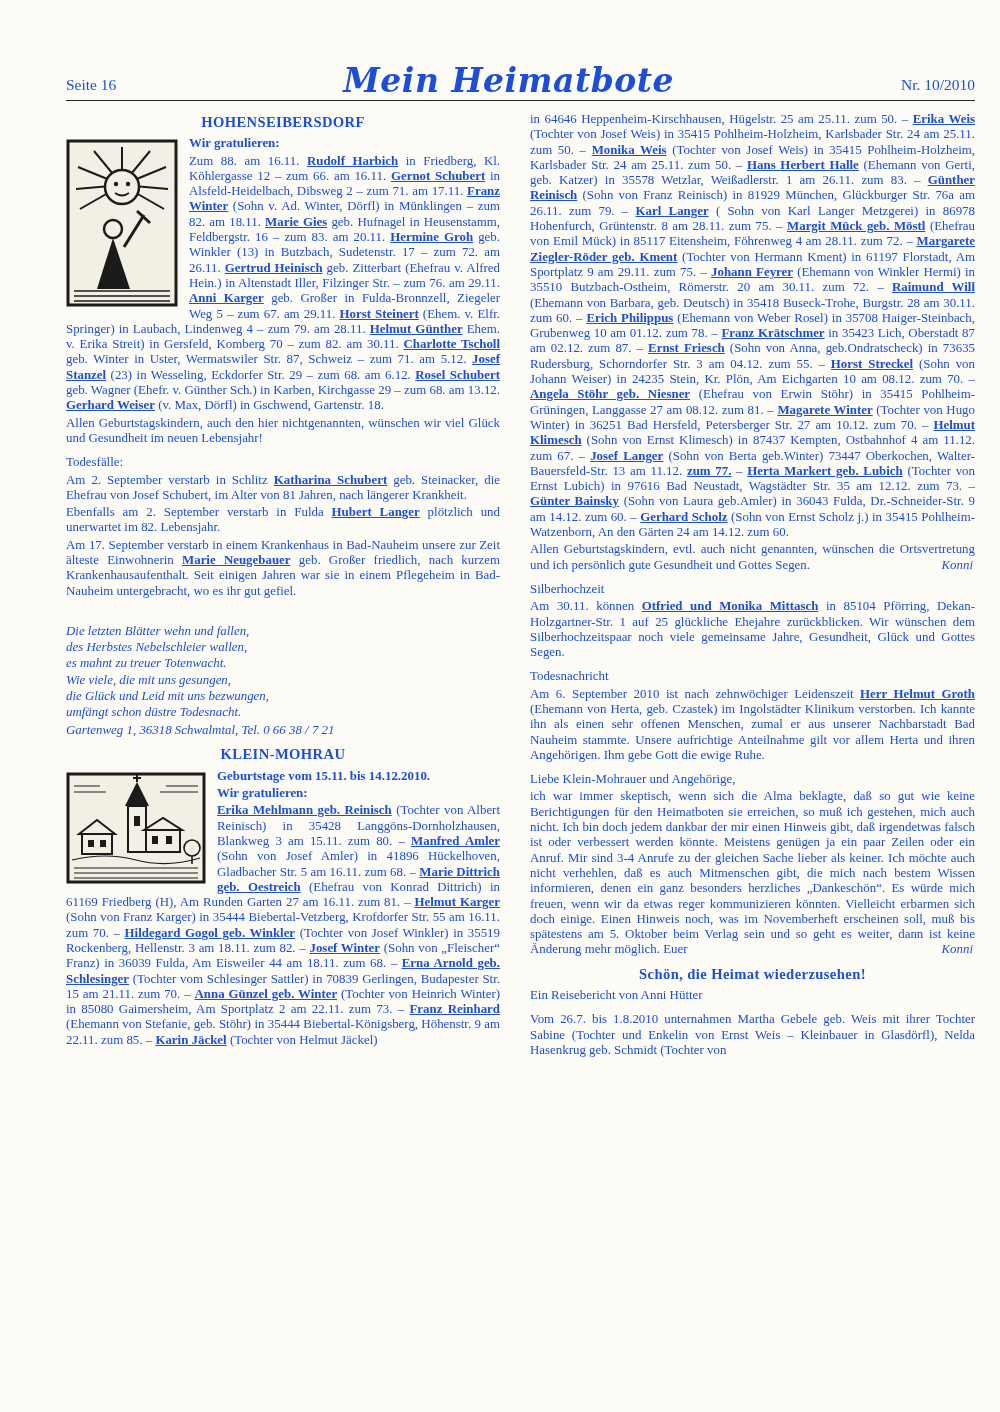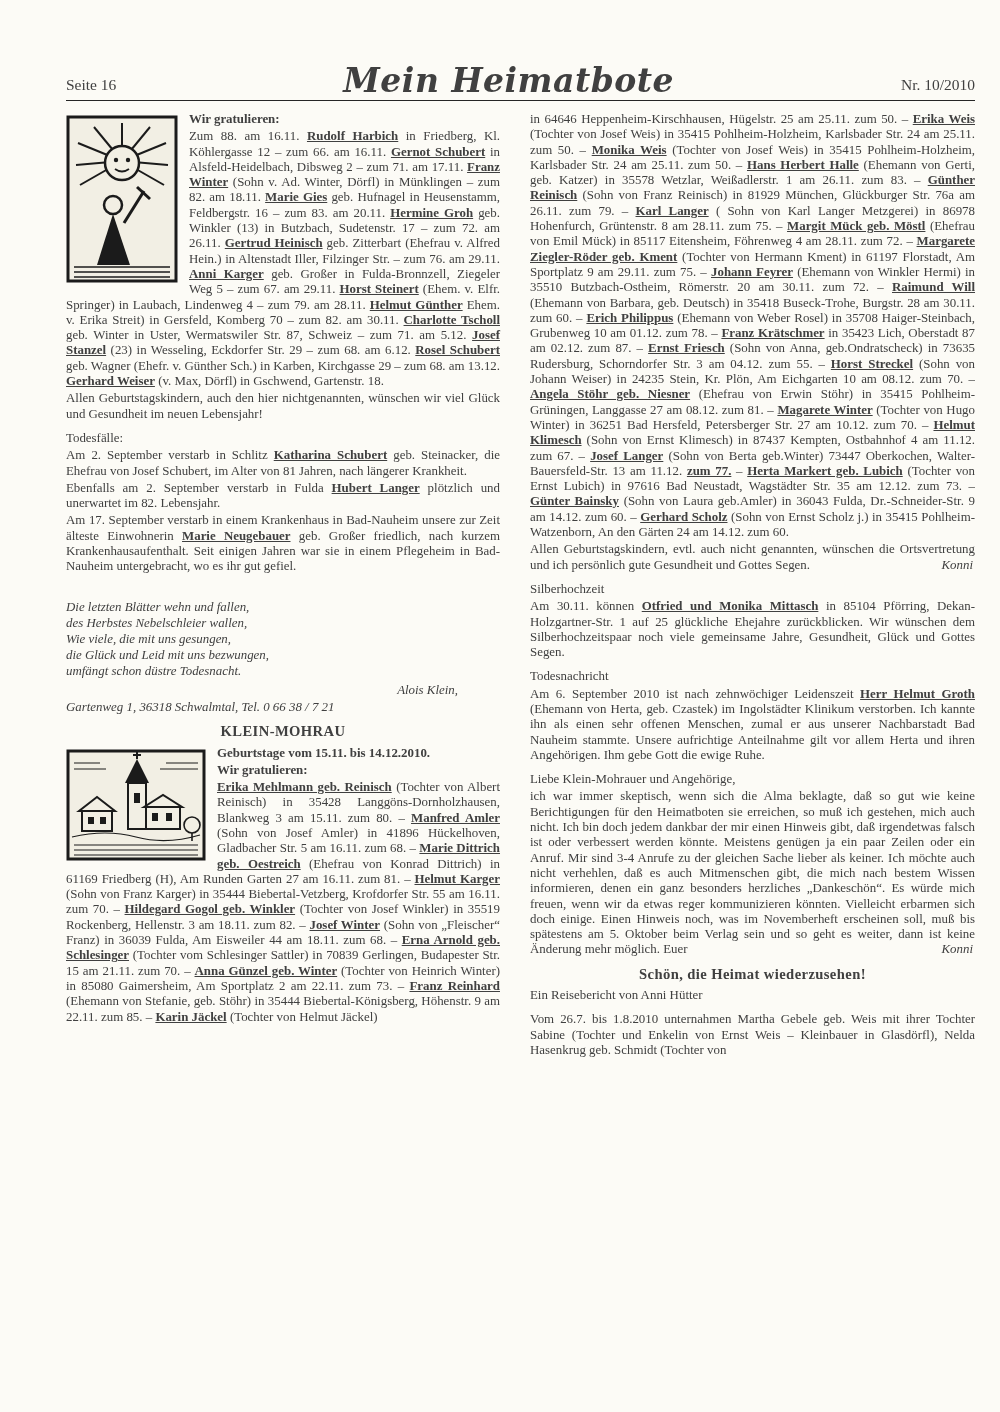--- a/index.html
+++ b/index.html
@@ -1,17 +1,17 @@
 <!DOCTYPE html>
 <html lang="de"><head>
 <meta charset="utf-8">
 <style>
   html,body{margin:0;padding:0;background:#9a9a9a;}
   .page{
-    width:1000px;height:1412px;margin:0 auto;background:#fcfbf6;color:#404040;
+    width:1000px;height:1412px;margin:0 auto;background:#fcfbf6;color:#1d4ed8;
     font-family:"Liberation Serif", serif; overflow:hidden; box-sizing:border-box; position:relative;
   }
   .header{
     margin:0 25px 0 66px; padding:30px 0 5px; border-bottom:1.8px solid #262626;
     display:flex; align-items:baseline; justify-content:space-between;
   }
   .meta{font-size:15.5px;}
   .masthead{
     font-family:"DejaVu Serif", serif; font-weight:bold; font-style:italic;
     font-size:33px; letter-spacing:0.5px; line-height:1; transform:translateY(2px);margin-top:32px;
@@ -41,20 +41,21 @@
 <body>
 
 <div class="page">
   <div class="header">
     <span class="meta">Seite 16</span>
     <span class="masthead">Mein Heimatbote</span>
     <span class="meta">Nr. 10/2010</span>
   </div>
   <div class="content">
     <div class="col col-left">
+        <div class="blk heading">HOHENSEIBERSDORF</div>
         <div class="woodcut">
     <svg width="112" height="168" viewBox="0 0 112 168" xmlns="http://www.w3.org/2000/svg">
       <rect x="2" y="2" width="108" height="164" fill="#f2efe4" stroke="#1b1b1b" stroke-width="3"></rect>
       <g stroke="#1b1b1b" stroke-width="2">
         <line x1="56" y1="46" x2="56" y2="8"></line>
         <line x1="56" y1="46" x2="28" y2="12"></line>
         <line x1="56" y1="46" x2="84" y2="12"></line>
         <line x1="56" y1="46" x2="12" y2="28"></line>
         <line x1="56" y1="46" x2="100" y2="28"></line>
         <line x1="56" y1="46" x2="10" y2="50"></line>
@@ -80,25 +81,25 @@
         <div class="blk bold-line">Wir gratulieren:</div>
         <div class="blk para">Zum 88. am 16.11. <b>Rudolf Harbich</b> in Friedberg, Kl. Köhlergasse 12 – zum 66. am 16.11. <b>Gernot Schubert</b> in Alsfeld-Heidelbach, Dibsweg 2 – zum 71. am 17.11. <b>Franz Winter</b> (Sohn v. Ad. Winter, Dörfl) in Münklingen – zum 82. am 18.11. <b>Marie Gies</b> geb. Hufnagel in Heusenstamm, Feldbergstr. 16 – zum 83. am 20.11. <b>Hermine Groh</b> geb. Winkler (13) in Butzbach, Sudetenstr. 17 – zum 72. am 26.11. <b>Gertrud Heinisch</b> geb. Zitterbart (Ehefrau v. Alfred Hein.) in Altenstadt Iller, Filzinger Str. – zum 76. am 29.11. <b>Anni Karger</b> geb. Großer in Fulda-Bronnzell, Ziegeler Weg 5 – zum 67. am 29.11. <b>Horst Steinert</b> (Ehem. v. Elfr. Springer) in Laubach, Lindenweg 4 – zum 79. am 28.11. <b>Helmut Günther</b> Ehem. v. Erika Streit) in Gersfeld, Komberg 70 – zum 82. am 30.11. <b>Charlotte Tscholl</b> geb. Winter in Uster, Wermatswiler Str. 87, Schweiz – zum 71. am 5.12. <b>Josef Stanzel</b> (23) in Wesseling, Eckdorfer Str. 29 – zum 68. am 6.12. <b>Rosel Schubert</b> geb. Wagner (Ehefr. v. Günther Sch.) in Karben, Kirchgasse 29 – zum 68. am 13.12. <b>Gerhard Weiser</b> (v. Max, Dörfl) in Gschwend, Gartenstr. 18.</div>
         <div class="blk para">Allen Geburtstagskindern, auch den hier nichtgenannten, wünschen wir viel Glück und Gesundheit im neuen Lebensjahr!</div>
         <div class="blk subheading">Todesfälle:</div>
         <div class="blk para">Am 2. September verstarb in Schlitz <b>Katharina Schubert</b> geb. Steinacker, die Ehefrau von Josef Schubert, im Alter von 81 Jahren, nach längerer Krankheit.</div>
         <div class="blk para">Ebenfalls am 2. September verstarb in Fulda <b>Hubert Langer</b> plötzlich und unerwartet im 82. Lebensjahr.</div>
         <div class="blk para">Am 17. September verstarb in einem Krankenhaus in Bad-Nauheim unsere zur Zeit älteste Einwohnerin <b>Marie Neugebauer</b> geb. Großer friedlich, nach kurzem Krankenhausaufenthalt. Seit einigen Jahren war sie in einem Pflegeheim in Bad-Nauheim untergebracht, wo es ihr gut gefiel.</div>
         <div class="blk poem">
           <div>Die letzten Blätter wehn und fallen,</div>
           <div>des Herbstes Nebelschleier wallen,</div>
+          <div>es mahnt zu treuer Totenwacht.</div>
           <div>Wie viele, die mit uns gesungen,</div>
           <div>die Glück und Leid mit uns bezwungen,</div>
           <div>umfängt schon düstre Todesnacht.</div>
         </div>
-        <div class="blk line al-right it">Alois Klein,</div>
         <div class="blk line al-center it">Gartenweg 1, 36318 Schwalmtal, Tel. 0 66 38 / 7 21</div>
         <div class="blk heading gap">KLEIN-MOHRAU</div>
         <div class="woodcut">
     <svg width="140" height="112" viewBox="0 0 140 112" xmlns="http://www.w3.org/2000/svg">
       <rect x="2" y="2" width="136" height="108" fill="#f2efe4" stroke="#1b1b1b" stroke-width="3"></rect>
       <g stroke="#1b1b1b" stroke-width="1">
         <line x1="8" y1="14" x2="34" y2="14"></line>
         <line x1="8" y1="20" x2="40" y2="20"></line>
         <line x1="100" y1="14" x2="132" y2="14"></line>
         <line x1="94" y1="20" x2="132" y2="20"></line>

